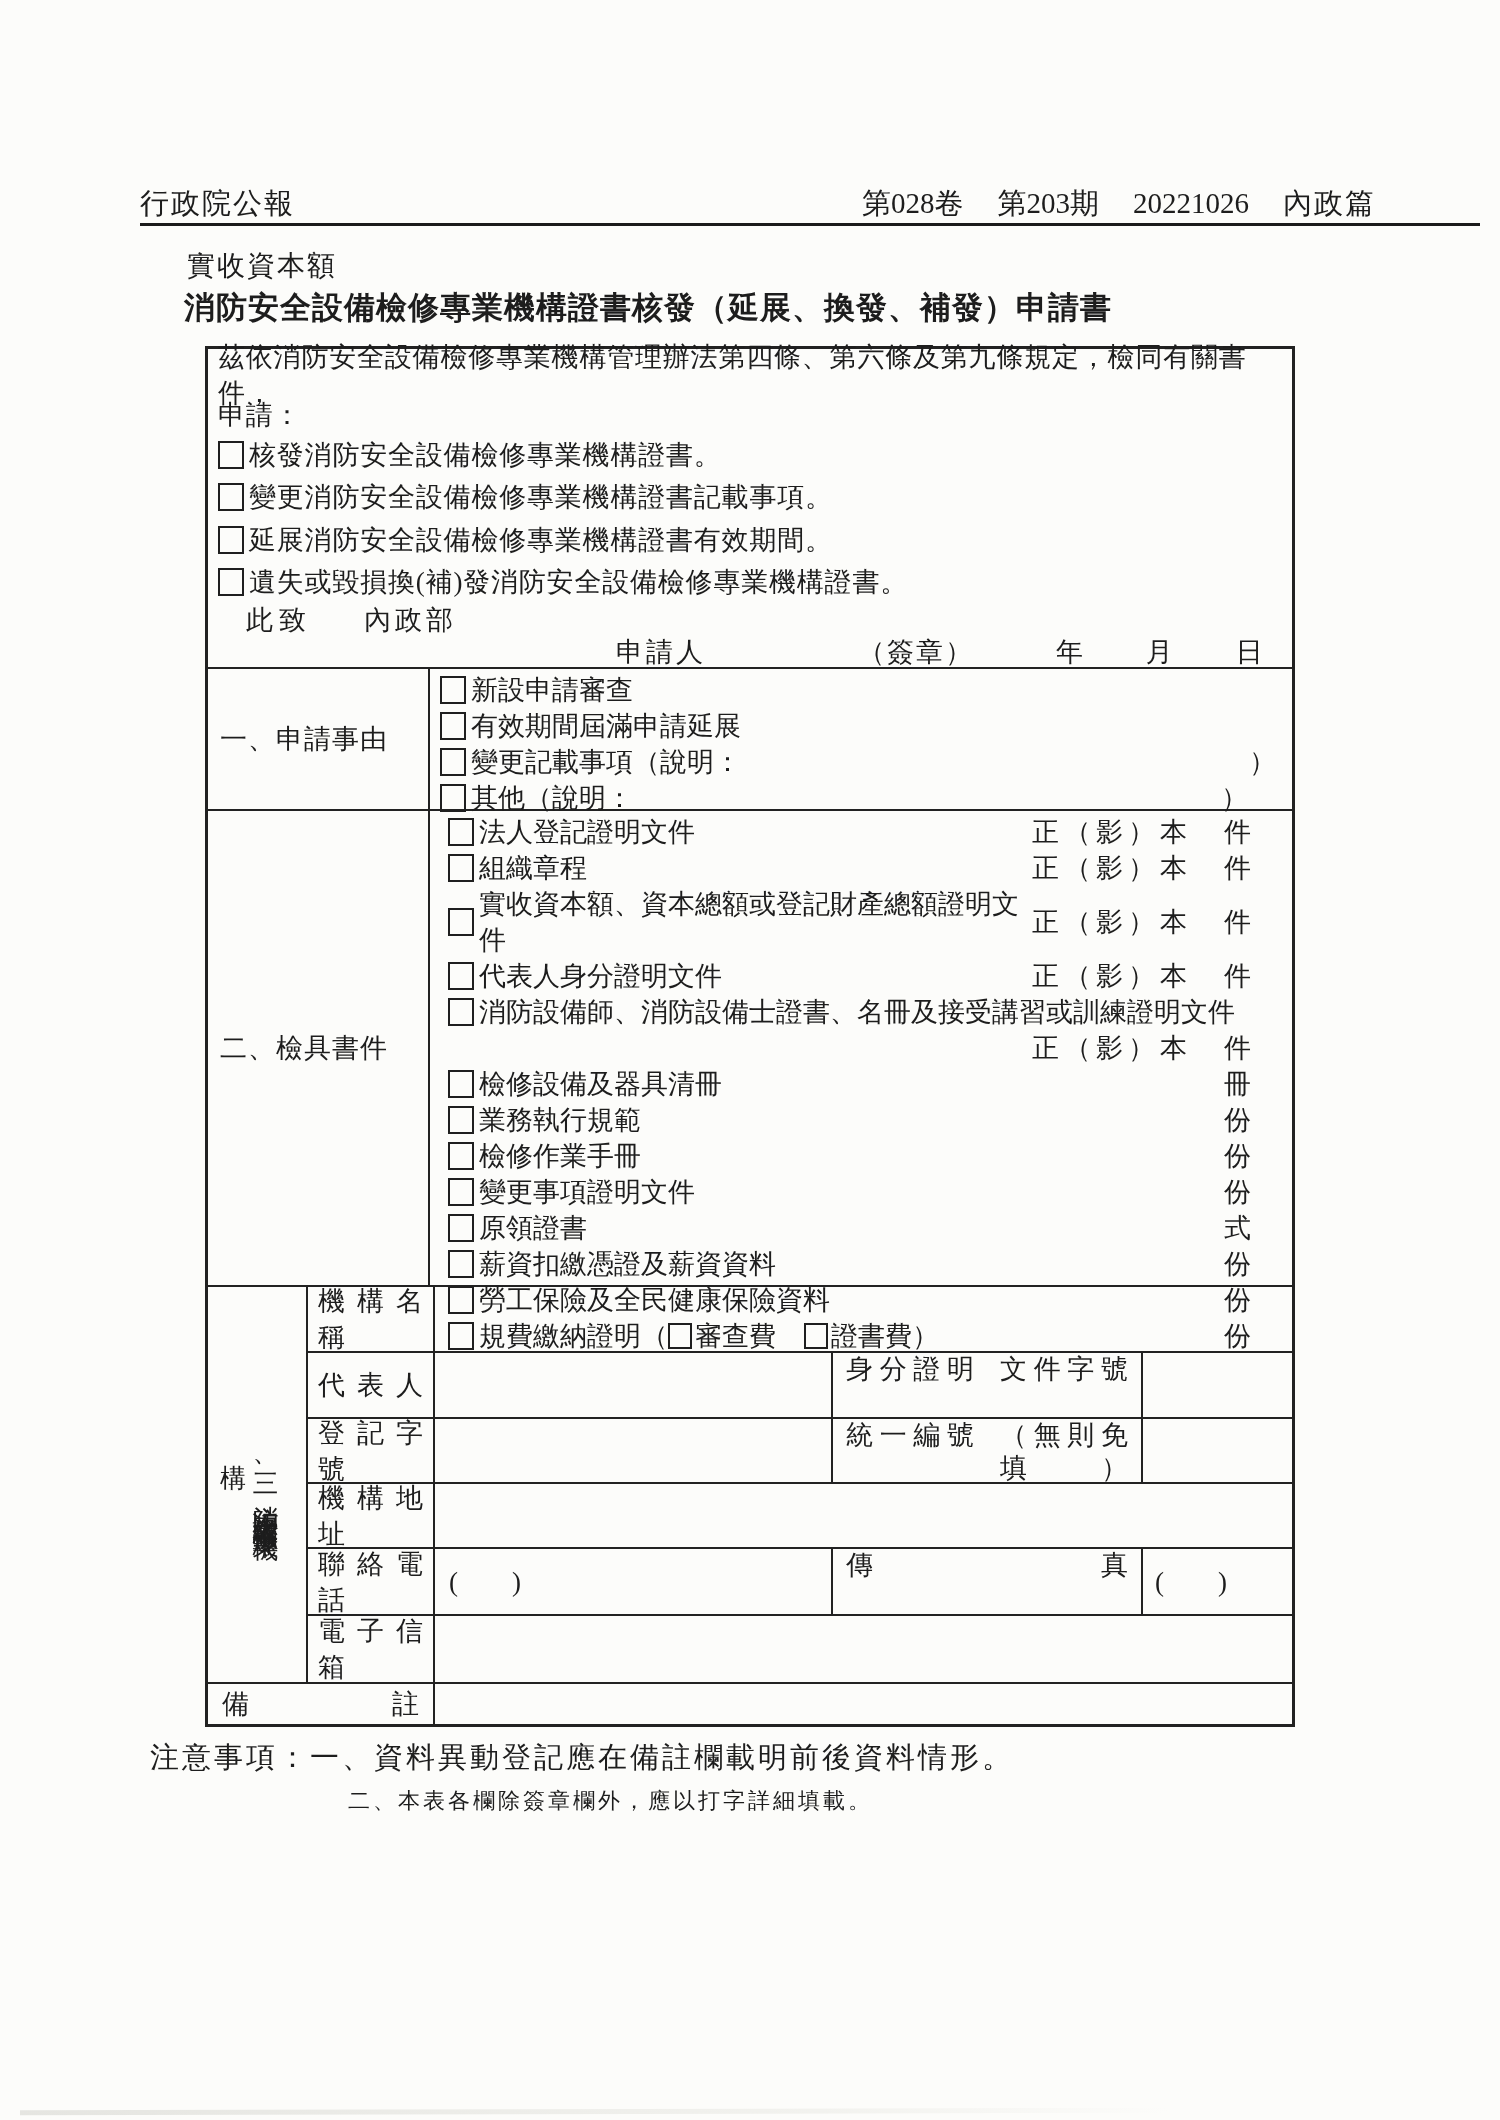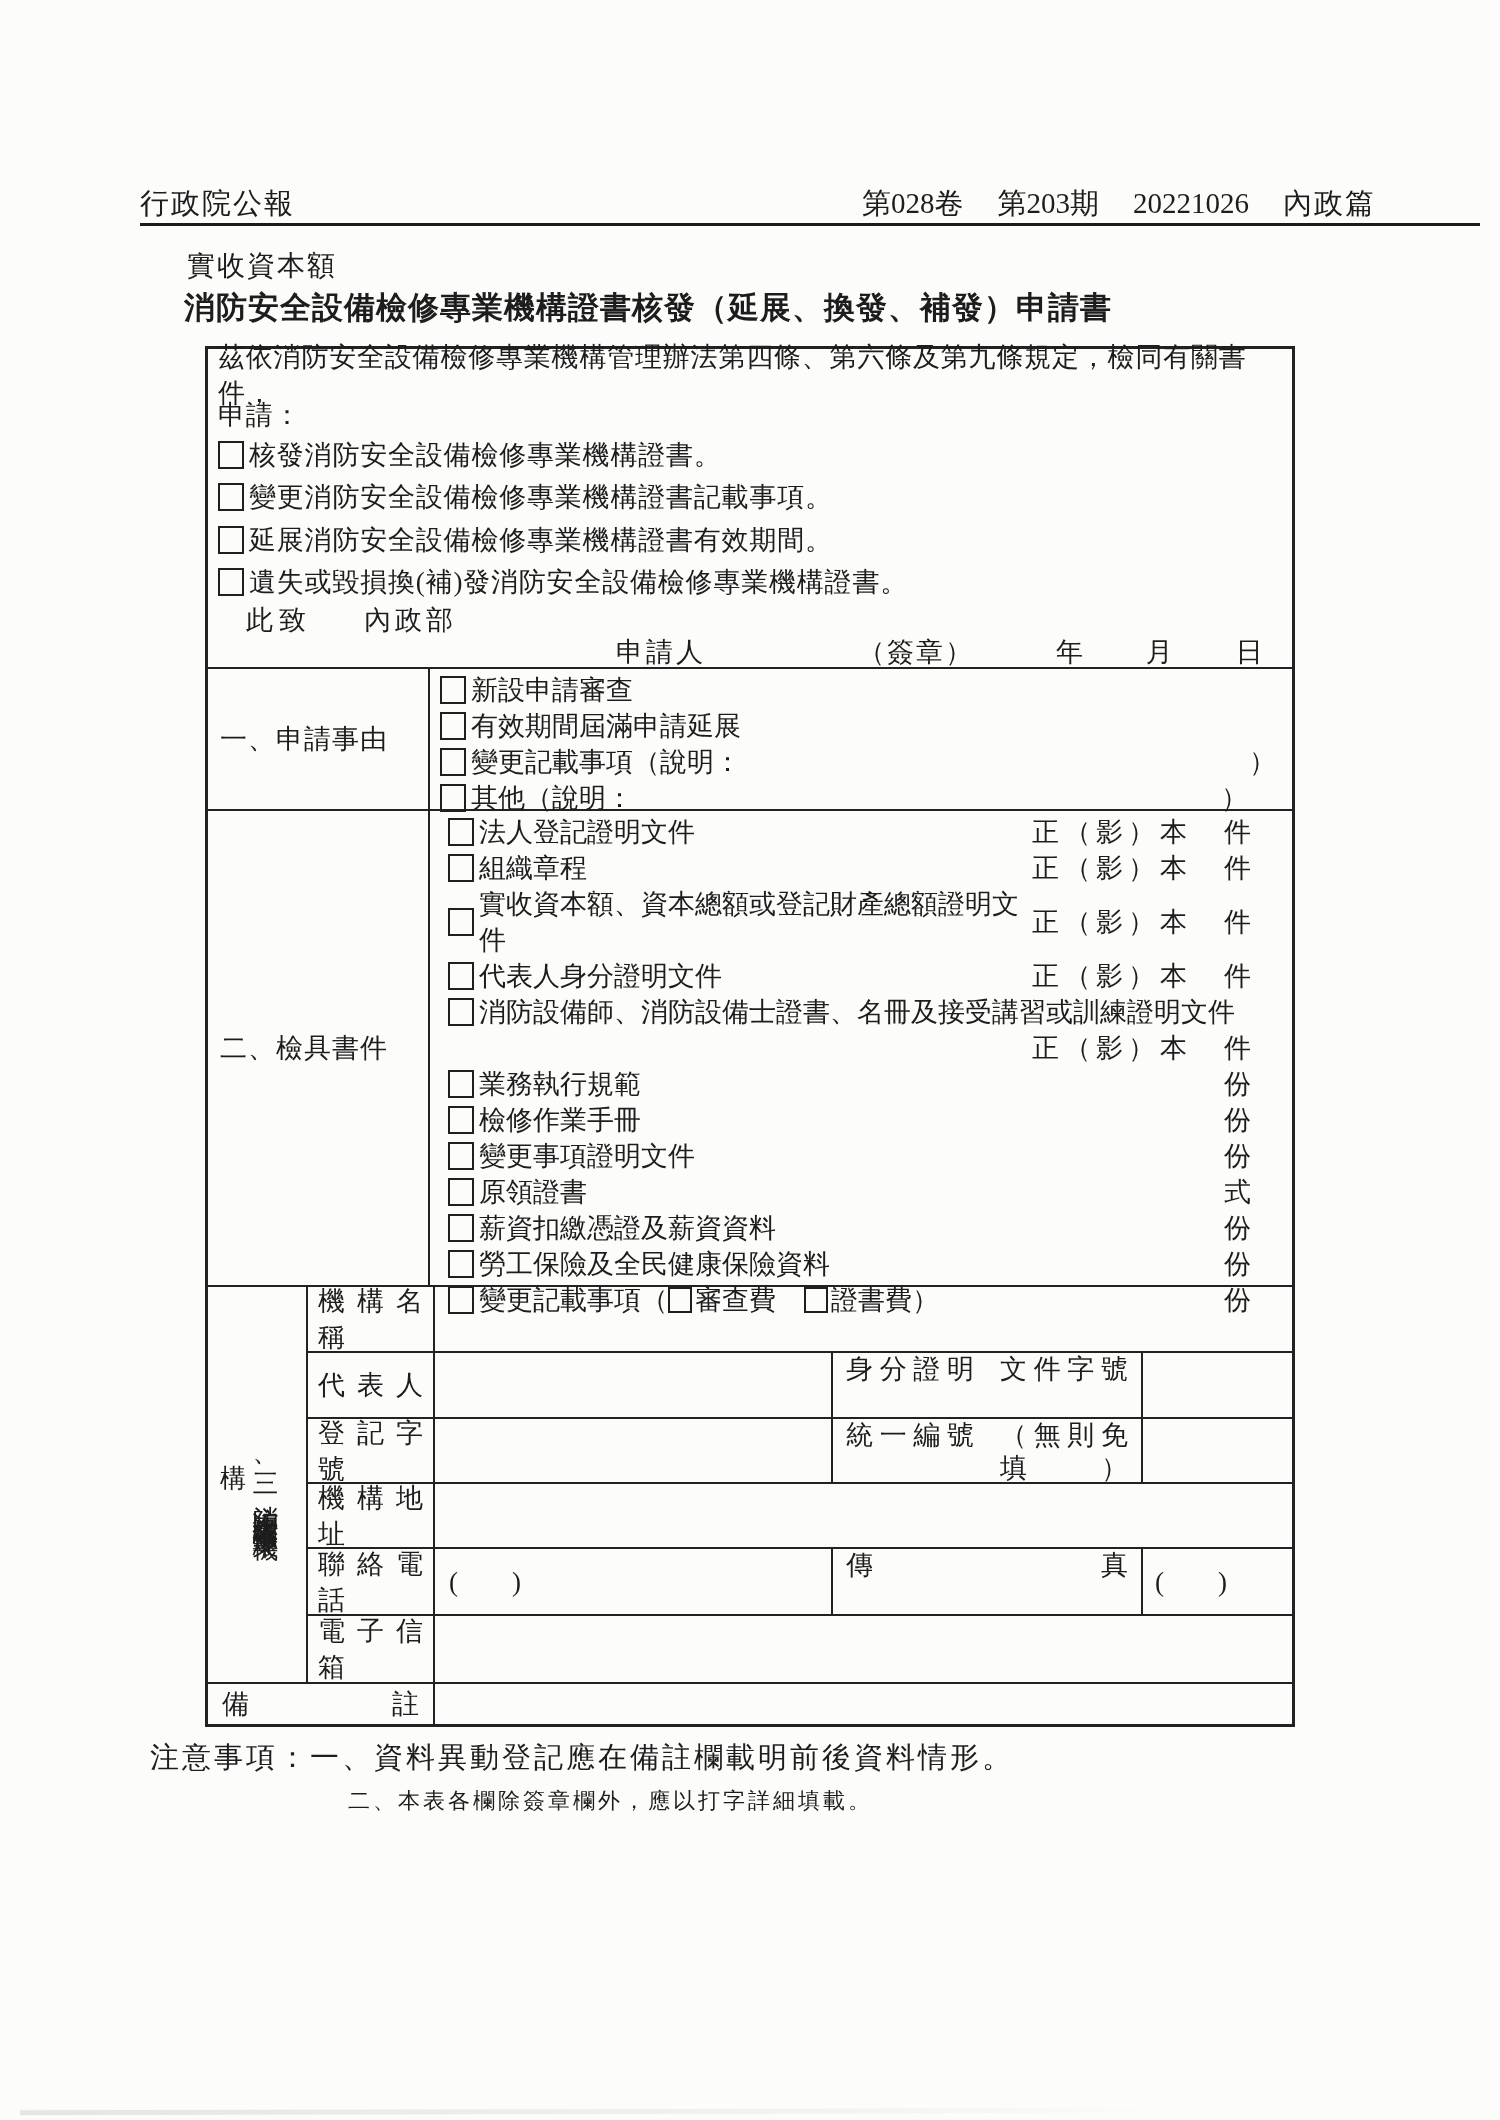--- a/index.html
+++ b/index.html
@@ -187,20 +187,27 @@
           <span class="cb"></span>
           <span>消防設備師、消防設備士證書、名冊及接受講習或訓練證明文件</span>
         </div>
         <div class="s2-row">
           <span class="sp"></span>
           <span class="copy">正（影）本</span>
           <span class="unit">件</span>
         </div>
         <div class="s2-row">
           <span class="cb"></span>
+          <span>檢修設備及器具清冊</span>
+          <span class="sp"></span>
+          <span class="copy"></span>
+          <span class="unit">冊</span>
+        </div>
+        <div class="s2-row">
+          <span class="cb"></span>
           <span>業務執行規範</span>
           <span class="sp"></span>
           <span class="copy"></span>
           <span class="unit">份</span>
         </div>
         <div class="s2-row">
           <span class="cb"></span>
           <span>檢修作業手冊</span>
           <span class="sp"></span>
           <span class="copy"></span>
@@ -229,21 +236,21 @@
         </div>
         <div class="s2-row">
           <span class="cb"></span>
           <span>勞工保險及全民健康保險資料</span>
           <span class="sp"></span>
           <span class="copy"></span>
           <span class="unit">份</span>
         </div>
         <div class="s2-row">
           <span class="cb"></span>
-          <span>變更記載事項（</span>
+          <span>規費繳納證明（</span>
           <span class="cb small"></span>
           <span>審查費</span>
           <span class="fee-gap"></span>
           <span class="cb small"></span>
           <span>證書費</span>
           <span>）</span>
           <span class="sp"></span>
           <span class="copy"></span>
           <span class="unit">份</span>
         </div>

